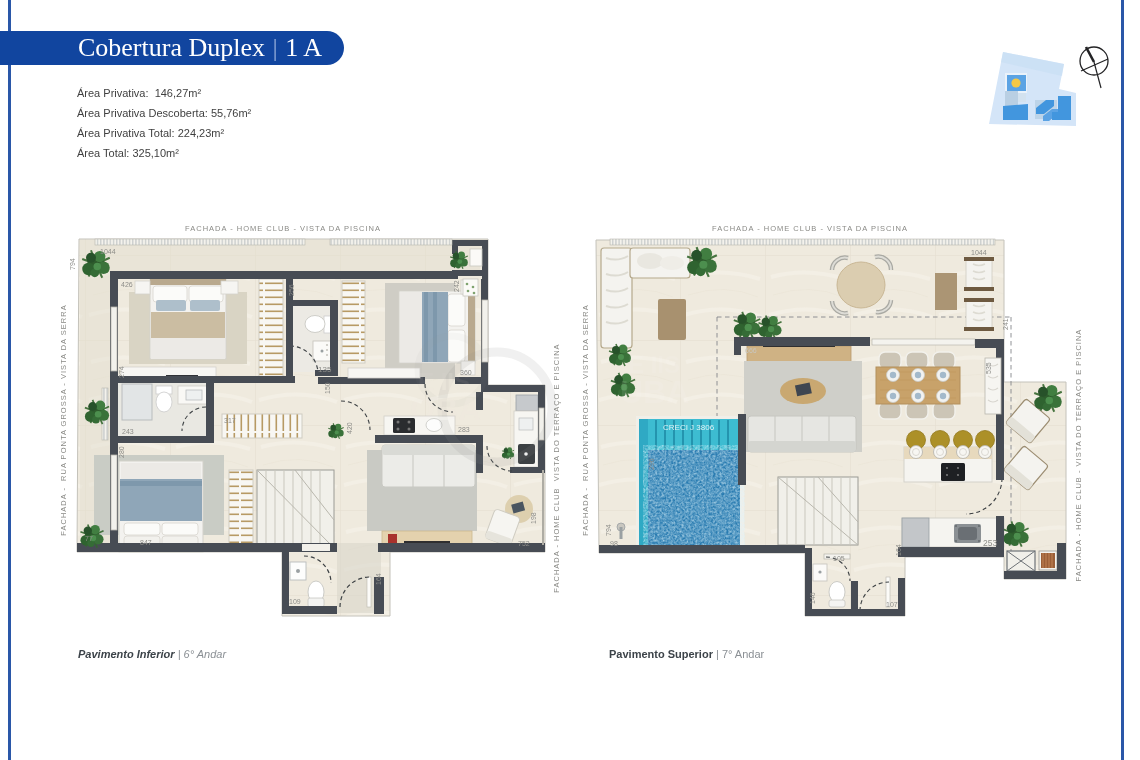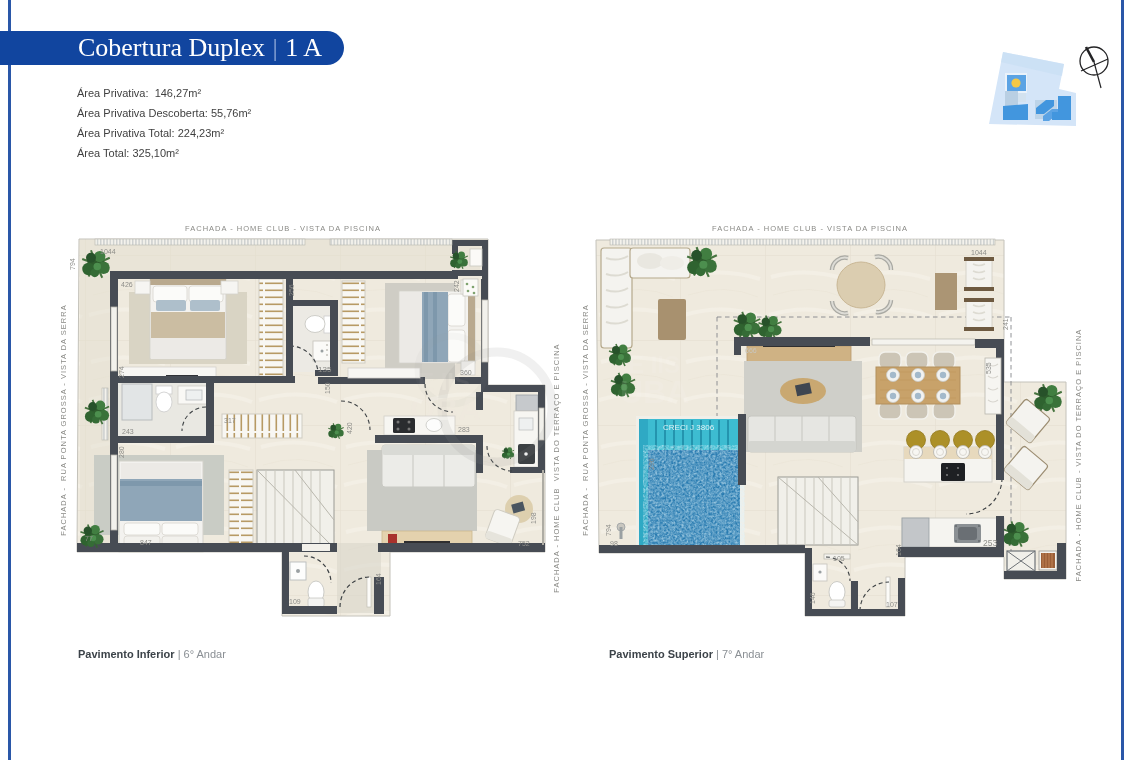--- a/index.html
+++ b/index.html
@@ -19,21 +19,21 @@
 <body>
 
 <div class="edge" style="left:8px;"></div>
 
 <div class="edge" style="left:1121px;"></div>
 
 <div class="banner"><span class="in">Cobertura Duplex <span class="sep">|</span> 1 A</span></div>
 
 <div class="areas">Área Privativa:&nbsp; 146,27m²<br>Área Privativa Descoberta: 55,76m²<br>Área Privativa Total: 224,23m²<br>Área Total: 325,10m²</div>
 
-<div class="cap" style="left:78px;"><b>Pavimento Inferior</b> | 6° Andar</div>
+<div class="cap" style="left:78px;font-style:italic;"><b>Pavimento Inferior</b> | 6° Andar</div>
 
 <div class="cap" style="left:597px;padding-left:12px;"><b>Pavimento Superior</b> | 7° Andar</div>
 <svg id="plan" width="1140" height="760" viewBox="0 0 1140 760" style="position:absolute;left:0;top:0;" xmlns="http://www.w3.org/2000/svg" font-family="Liberation Sans, sans-serif">
 <defs>
   <pattern id="tile" width="85" height="85" patternUnits="userSpaceOnUse">
     <rect width="85" height="85" fill="#efeade"></rect>
     <path d="M0 0H85M0 0V85" stroke="#ddd5c5" stroke-width="0.8" opacity="0.75"></path>
     <path d="M6 22 Q42 12 80 24 M4 60 Q45 48 82 62" stroke="#f7f4eb" stroke-width="4" fill="none" opacity="0.5"></path>
     <path d="M8 40 Q45 28 78 42" stroke="#e5decd" stroke-width="1" fill="none" opacity="0.3"></path>
   </pattern>

